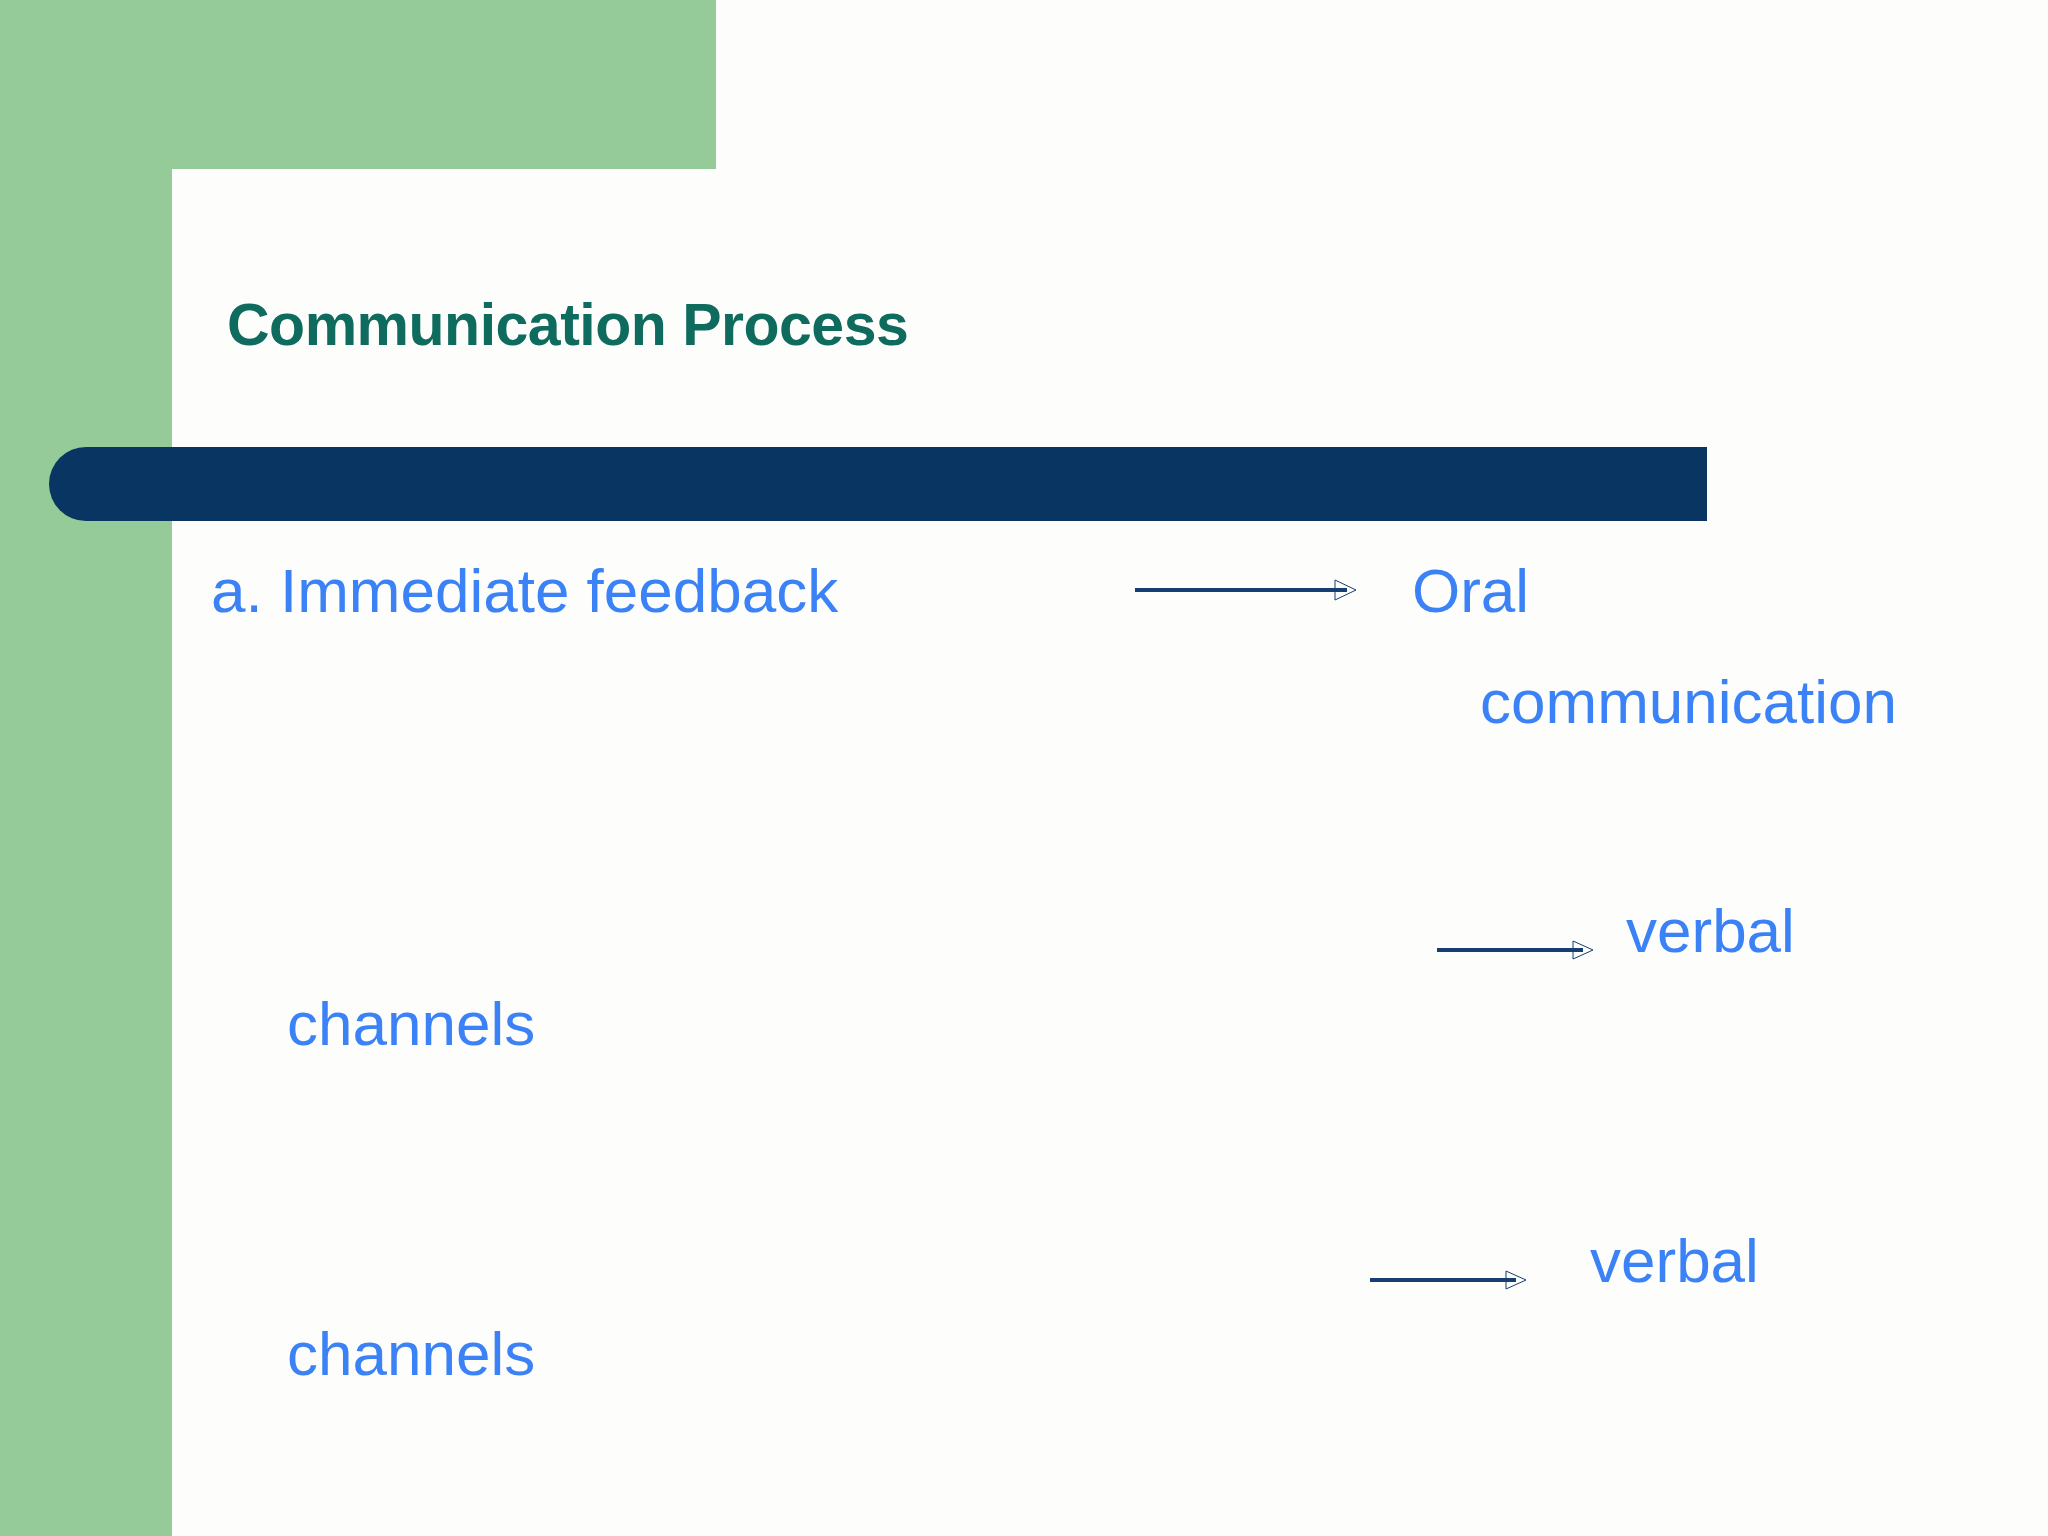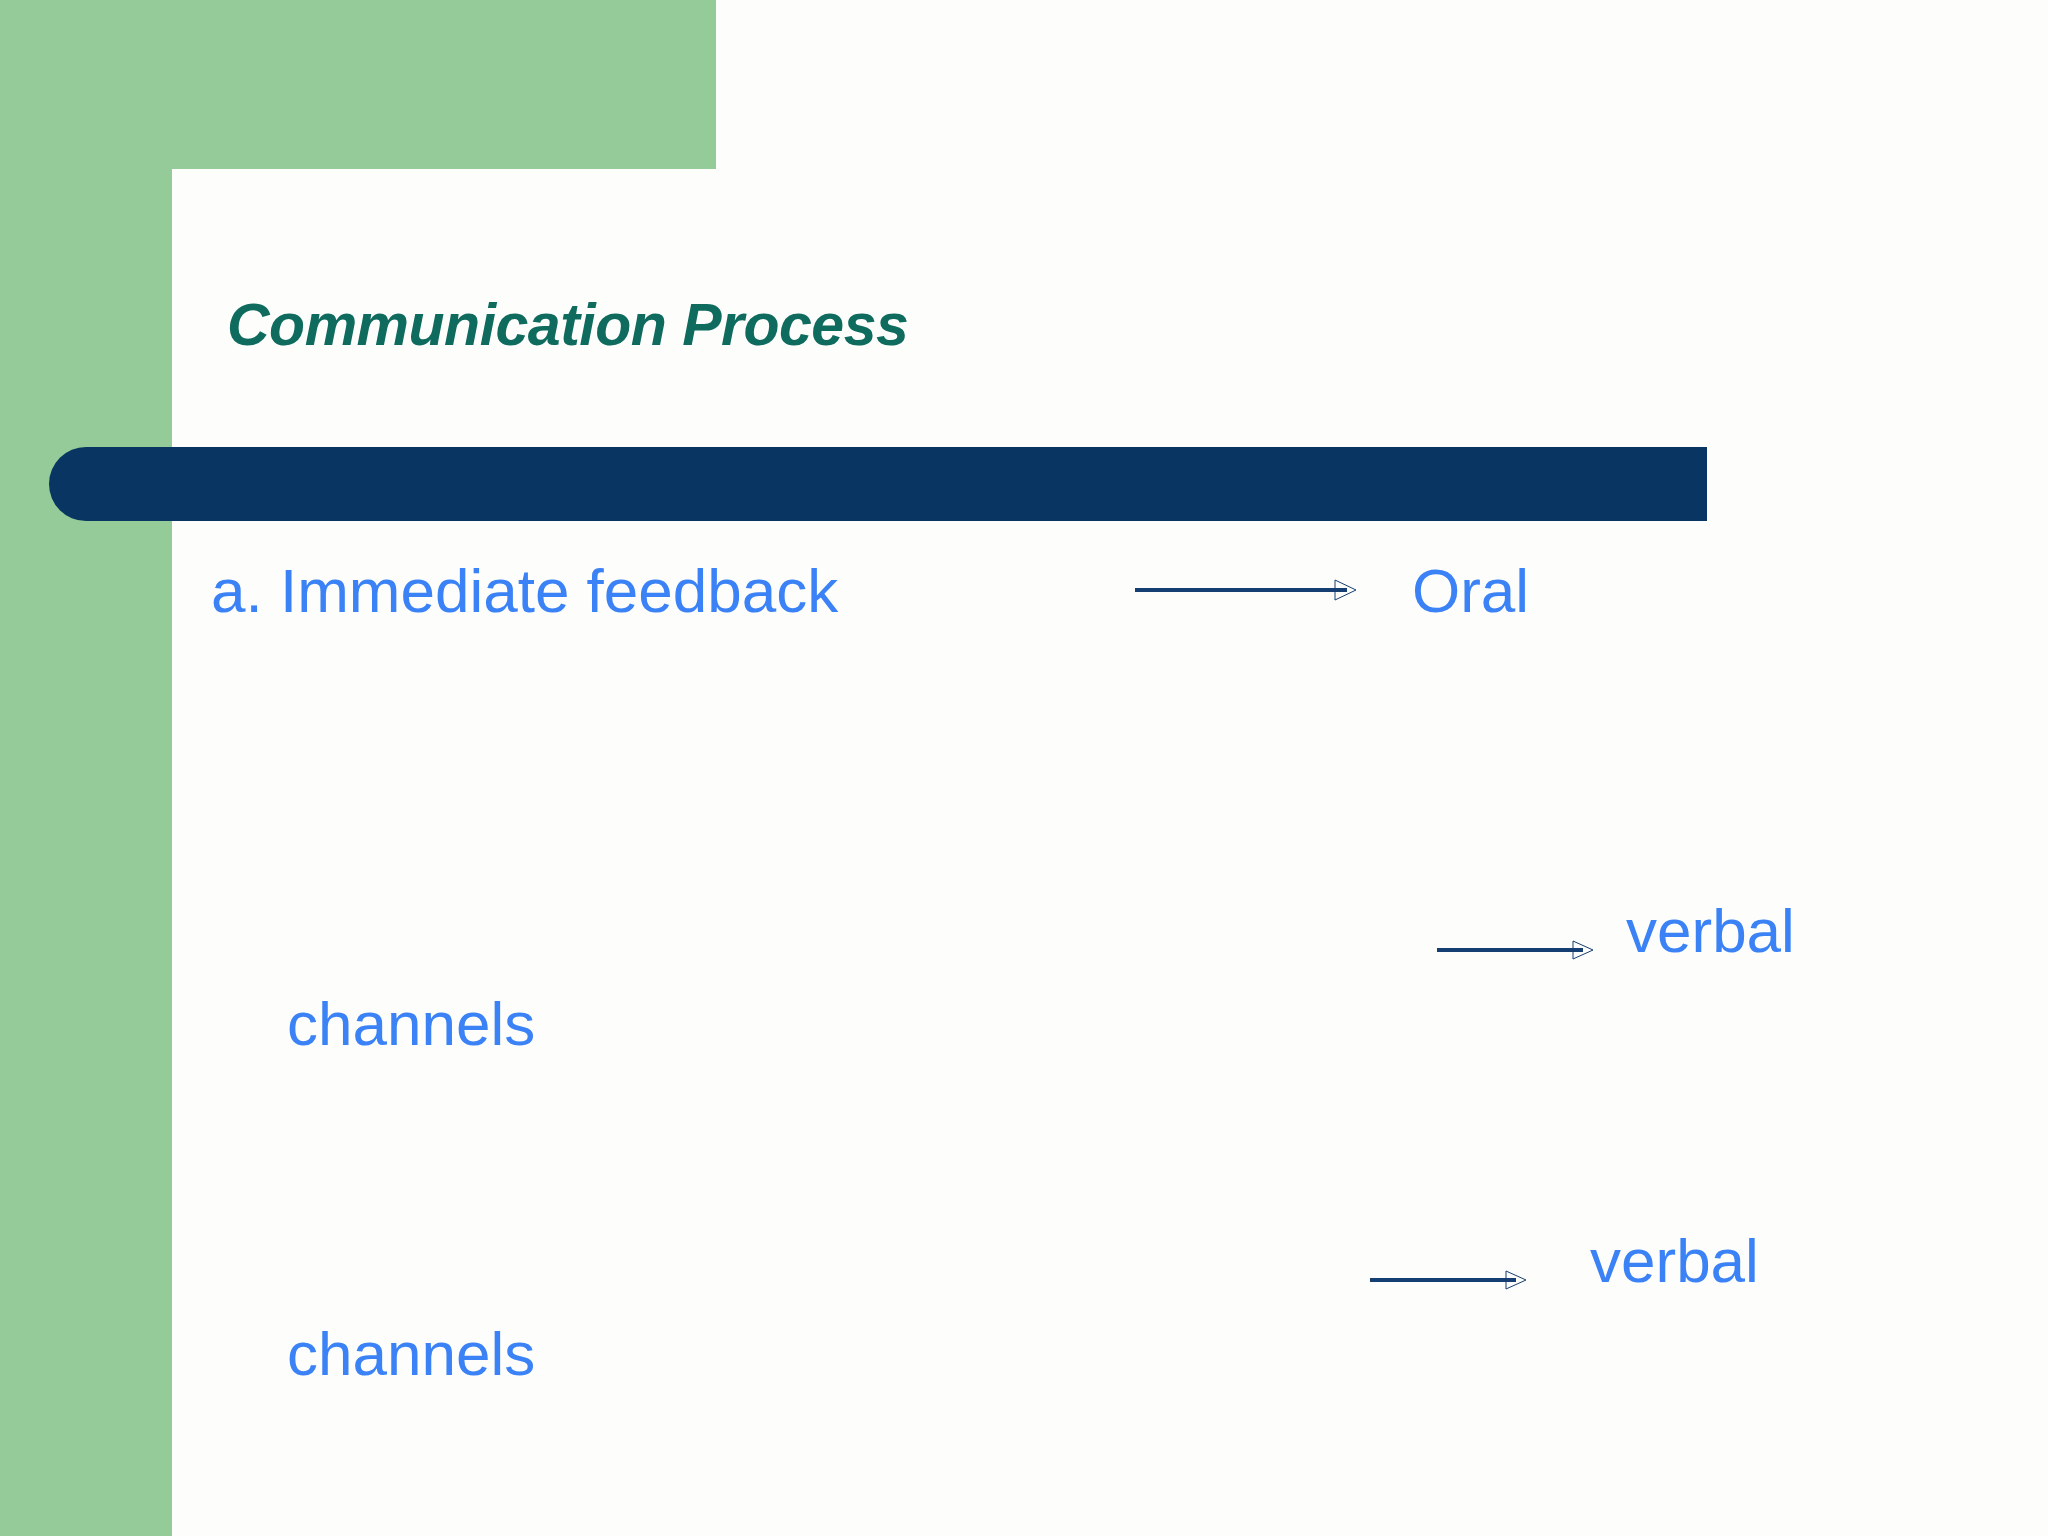--- a/index.html
+++ b/index.html
@@ -49,21 +49,20 @@
   .title {
     position: absolute;
     left: 227px;
     top: 296px;
     font-size: 59px;
     font-weight: bold;
     color: #0E6B5E;
     letter-spacing: -0.5px;
     white-space: nowrap;
     line-height: 1.0;
-    font-style: italic;
   }
 
   
   .rule-bar {
     position: absolute;
     left: 49px;
     top: 447px;
     width: 1658px;
     height: 74px;
     background: #083562;
@@ -122,20 +121,21 @@
 
   <div class="body-text bullet-a">a. Immediate feedback</div>
 
   <svg class="arrow arrow-a" width="225" height="30" viewBox="0 0 225 30">
     <line x1="0" y1="15" x2="212" y2="15" stroke-width="4"></line>
     <path d="M200 5 L221 15 L200 25 Z" fill="#153E72" stroke="none"></path>
   </svg>
 
   <div class="body-text oral-word">Oral</div>
 
+  <div class="body-text bullet-a2">communication</div>
 
 
   <svg class="arrow arrow-b" width="160" height="30" viewBox="0 0 160 30">
     <line x1="0" y1="15" x2="146" y2="15" stroke-width="4"></line>
     <path d="M136 6 L156 15 L136 24 Z" fill="#153E72" stroke="none"></path>
   </svg>
 
   <div class="body-text verbal-b">verbal</div>
 
   <div class="body-text bullet-b2">channels</div>

